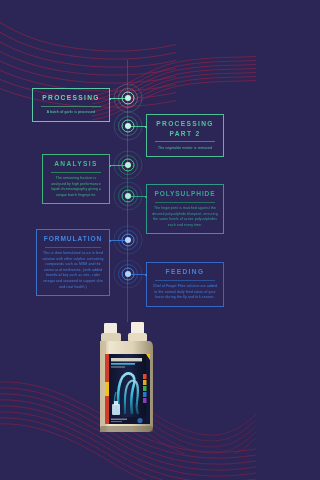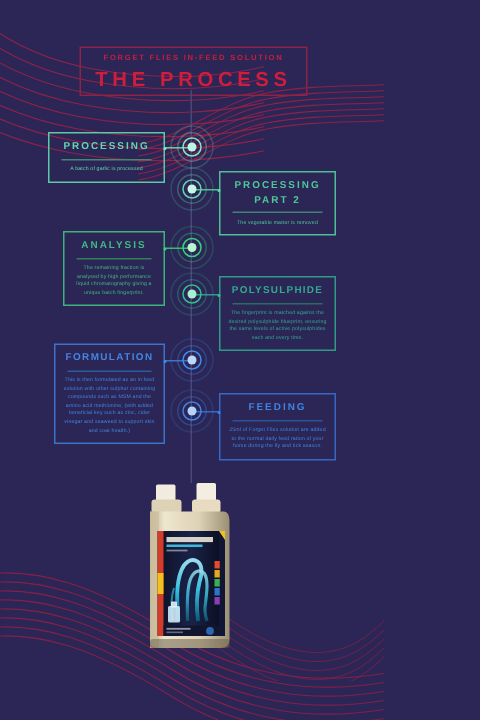--- a/index.html
+++ b/index.html
@@ -150,24 +150,20 @@
   <svg class="deco deco-bottom2" width="150" height="72" viewBox="0 0 150 72">
     <g fill="none" stroke="#8d2046" stroke-width="0.6" opacity="0.8">
       <path d="M0,4 C28,16 54,46 90,52 C120,57 136,42 150,28"></path>
       <path d="M0,10 C28,22 54,52 90,58 C120,63 136,48 150,34"></path>
       <path d="M0,16 C28,28 54,58 90,64 C120,69 136,54 150,40"></path>
       <path d="M0,22 C28,34 54,64 90,70 C120,75 136,60 150,46"></path>
       <path d="M0,28 C28,40 54,70 90,76 C120,81 136,66 150,52"></path>
     </g>
   </svg>
 
-  <div class="header-box">
-    <div class="kicker">FORGET FLIES IN-FEED SOLUTION</div>
-    <div class="title">THE PROCESS</div>
-  </div>
 
   <div class="spine"></div>
 
   <div class="card" style="left:32px; top:88px; width:78px; border-color:#5ec9a6;">
     <div class="card-head" style="color:#63d6b0;">PROCESSING</div>
     <div class="card-rule" style="background:#47876f;"></div>
     <div class="card-body" style="color:#63d6b0;">A batch of garlic is processed</div>
   </div>
   <div class="lead" style="left:110px; top:98px; width:16px; background:#5ec9a6;">
     <div class="leaddot" style="left:-1px; background:#7fe8c4;"></div>

